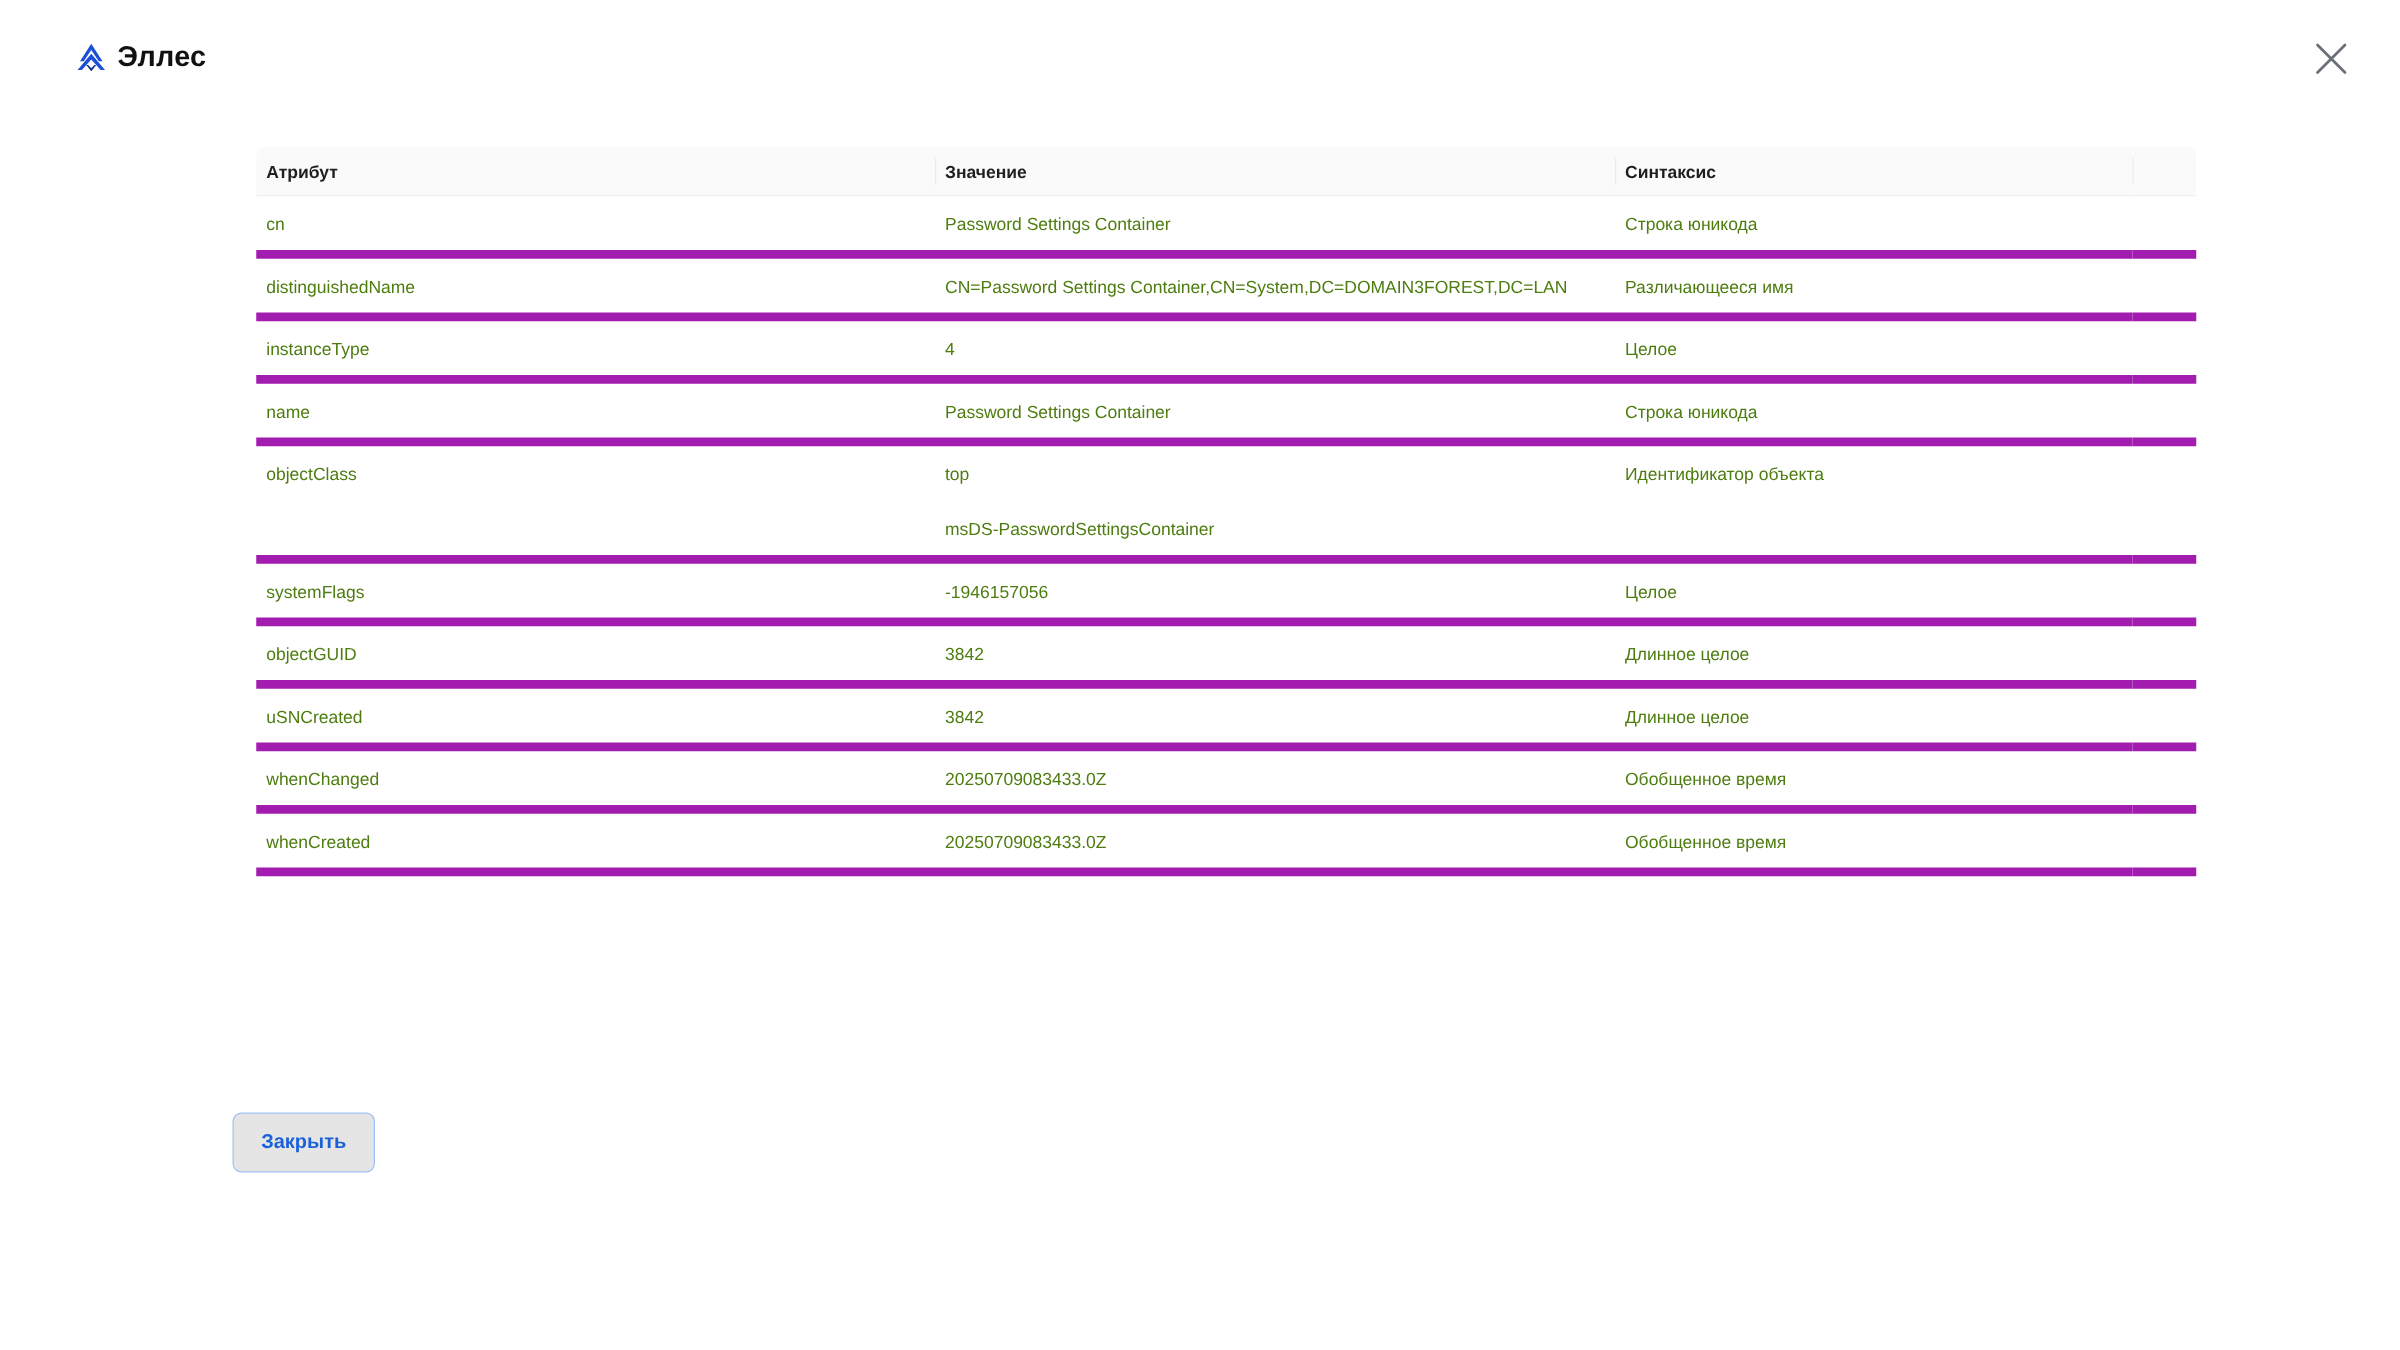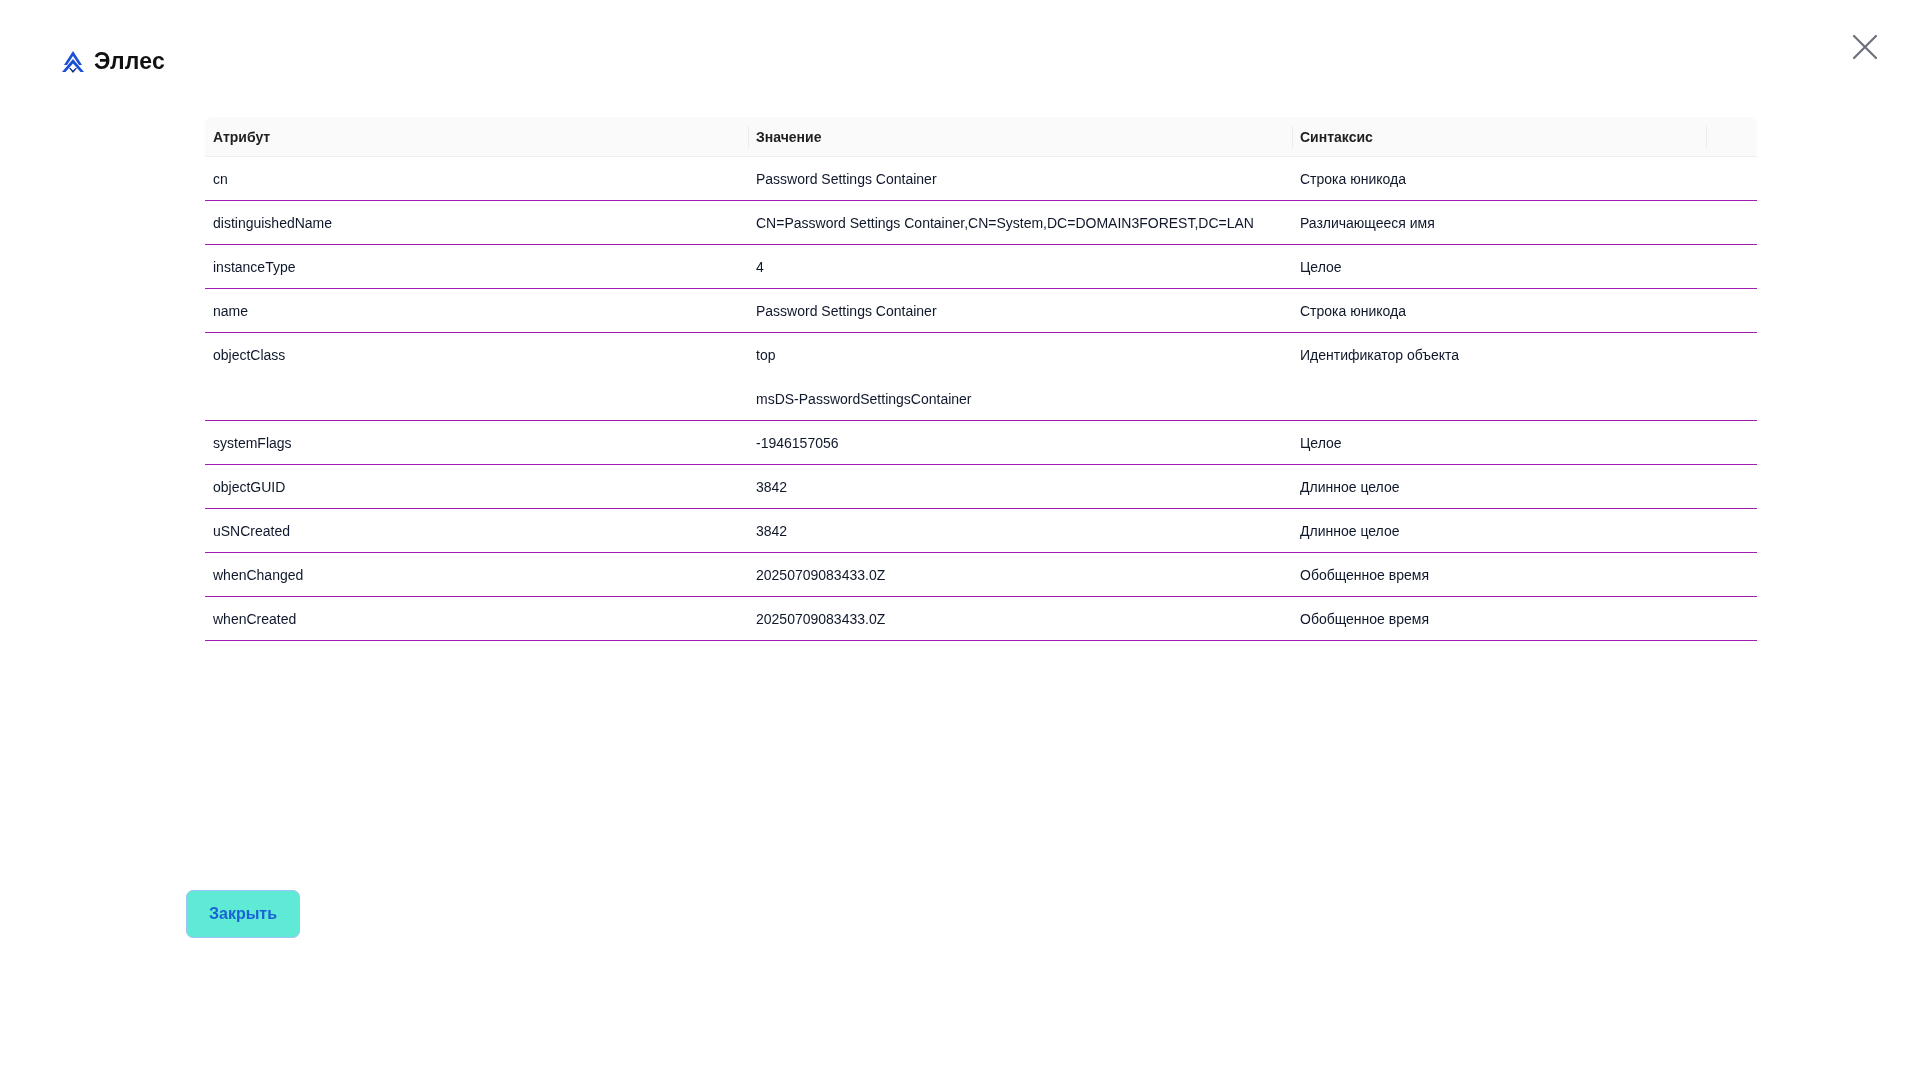--- a/index.html
+++ b/index.html
@@ -1,47 +1,47 @@
 <!DOCTYPE html>
 <html><head>
 <meta charset="utf-8">
 <style>
   html, body { margin:0; padding:0; background:#ffffff; }
   body {
     width:1920px; height:1080px; position:relative; overflow:hidden;
     font-family:"Liberation Sans", "DejaVu Sans", sans-serif; color:#1f1f1f;
   }
-  .logo { position:absolute; left:60px; top:32px; display:flex; align-items:center; gap:8px;margin-top:16px; }
+  .logo { position:absolute; left:60px; top:32px; display:flex; align-items:center; gap:8px; }
   .logo svg { width:26px; height:26px; display:block; }
   .logo-text { font-size:23px; font-weight:700; color:#111; letter-spacing:0.2px; }
   .close-x { position:absolute; left:1850px; top:32px; width:30px; height:30px; cursor:pointer; }
   .close-x svg { width:30px; height:30px; display:block; }
 
   .table-wrap { position:absolute; left:205px; top:117px; width:1552px; }
   table { width:100%; border-collapse:collapse; table-layout:fixed; font-size:14px; }
   thead th {
     background:#fafafa; text-align:left; font-weight:700; color:#1f1f1f; height:39px;
     padding:0 8px; position:relative; border-bottom:1px solid #eeeeee; font-size:14px;
   }
   thead th:first-child { border-top-left-radius:8px; }
   thead th:last-child { border-top-right-radius:8px; }
   thead th + th::before {
     content:""; position:absolute; left:0; top:50%; transform:translateY(-50%);
     width:1px; height:22px; background:#ececec;
   }
   tbody td {
-    padding:12px 8px 11px 8px; vertical-align:top; border-bottom:1px solid #a21caf;
-    line-height:20px; color:#0f172a; word-wrap:break-word;
+    padding:12px 8px 11px 8px; vertical-align:top; border-bottom:7px solid #a21caf;
+    line-height:20px; color:#4d7c0f; word-wrap:break-word;
   }
   .val-line + .val-line { margin-top:24px; }
   col.c1 { width:543px; } col.c2 { width:544px; } col.c3 { width:414px; } col.c4 { width:51px; }
 
   .btn-close {
     position:absolute; left:186px; top:890px; width:114px; height:48px; box-sizing:border-box;
-    border:1px solid #9ec3f7; border-radius:7px; background:#5eead4; color:#1a62d6;
+    border:1px solid #9ec3f7; border-radius:7px; background:#e5e5e5; color:#1a62d6;
     font-size:16px; font-weight:700; display:flex; align-items:center; justify-content:center; cursor:pointer;
     font-family:"Liberation Sans", sans-serif;
   }
 </style>
 </head>
 <body>
 
 <div class="logo">
   <svg viewBox="0 0 26 26">
     <path d="M13 2 L4 16 L7 16 L13 7 L19 16 L22 16 Z" fill="#1a4fd6"></path>

